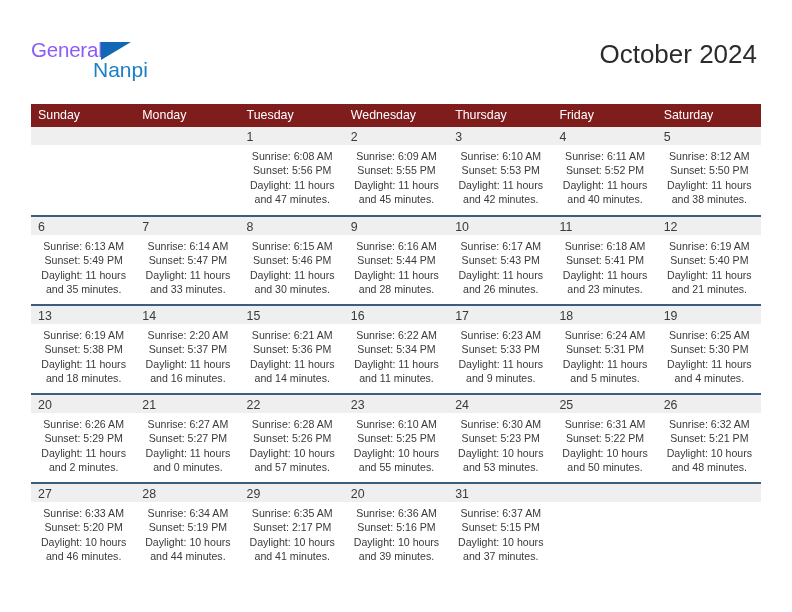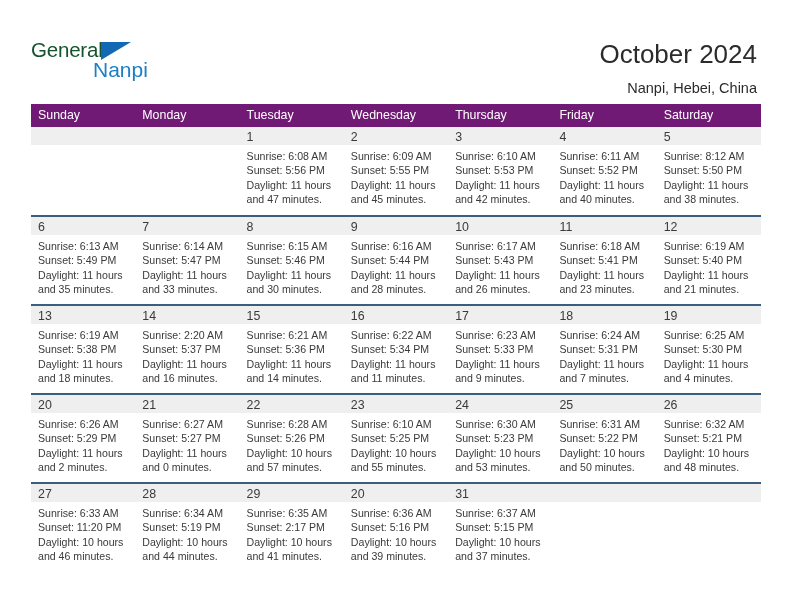--- a/index.html
+++ b/index.html
@@ -29,21 +29,21 @@
     left: 31px;
     top: 38px;
     width: 180px;
     height: 48px;
   }
   .logo-general {
     position: absolute;
     left: 0;
     top: 0;
     font-size: 20.5px;
-    color: #14532d;
+    color: #8b5cf6;
     letter-spacing: -0.2px;
     line-height: 24px;
     white-space: nowrap;
   }
   .logo-tri {
     position: absolute;
     left: 70px;
     top: 4px;
     width: 0;
     height: 0;
@@ -88,21 +88,21 @@
     left: 31px;
     top: 104px;
     width: 730px;
   }
   table.cal-table {
     width: 730px;
     border-collapse: collapse;
     table-layout: fixed;
   }
   table.cal-table th {
-    background: #701a75;
+    background: #7f1d1d;
     color: #ffffff;
     font-size: 12.4px;
     font-weight: normal;
     text-align: left;
     padding: 5px 0 5px 7px;
     height: 21px;
     line-height: 13px;
     border: none;
   }
   table.cal-table td {
@@ -124,20 +124,21 @@
     height: 18px;
     padding: 1px 0 0 7px;
     line-height: 16px;
   }
   .daynum {
     font-size: 12.4px;
     color: #3a3a3a;
   }
   .cell-body {
     padding: 4px 6px 0 7px;
+    text-align: center;
   }
   .cell-line {
     font-size: 10.6px;
     color: #3a3a3a;
     line-height: 14.4px;
     white-space: nowrap;
   }
 </style>
 </head>
 <body>
@@ -146,21 +147,20 @@
 
   <div class="top">
 
     <div class="logo">
       <span class="logo-general">General</span>
       <span class="logo-tri"></span>
       <span class="logo-blue">Nanpi</span>
     </div>
 
     <div class="title">October 2024</div>
-    <div class="subtitle">Nanpi, Hebei, China</div>
   </div>
 
   <div class="cal">
     <table class="cal-table">
       <thead>
         <tr id="weekday-row">
             <th>Sunday</th>
             <th>Monday</th>
             <th>Tuesday</th>
             <th>Wednesday</th>
@@ -333,21 +333,21 @@
                 <div class="cell-line">Daylight: 11 hours</div>
                 <div class="cell-line">and 9 minutes.</div>
               </div>
             </td>
             <td class="day-cell">
               <div class="daynum-band"><span class="daynum">18</span></div>
               <div class="cell-body">
                 <div class="cell-line">Sunrise: 6:24 AM</div>
                 <div class="cell-line">Sunset: 5:31 PM</div>
                 <div class="cell-line">Daylight: 11 hours</div>
-                <div class="cell-line">and 7 minutes.</div>
+                <div class="cell-line">and 5 minutes.</div>
               </div>
             </td>
             <td class="day-cell">
               <div class="daynum-band"><span class="daynum">19</span></div>
               <div class="cell-body">
                 <div class="cell-line">Sunrise: 6:25 AM</div>
                 <div class="cell-line">Sunset: 5:30 PM</div>
                 <div class="cell-line">Daylight: 11 hours</div>
                 <div class="cell-line">and 4 minutes.</div>
               </div>
@@ -416,21 +416,21 @@
                 <div class="cell-line">Daylight: 10 hours</div>
                 <div class="cell-line">and 48 minutes.</div>
               </div>
             </td>
           </tr>
           <tr class="week-row">
             <td class="day-cell">
               <div class="daynum-band"><span class="daynum">27</span></div>
               <div class="cell-body">
                 <div class="cell-line">Sunrise: 6:33 AM</div>
-                <div class="cell-line">Sunset: 11:20 PM</div>
+                <div class="cell-line">Sunset: 5:20 PM</div>
                 <div class="cell-line">Daylight: 10 hours</div>
                 <div class="cell-line">and 46 minutes.</div>
               </div>
             </td>
             <td class="day-cell">
               <div class="daynum-band"><span class="daynum">28</span></div>
               <div class="cell-body">
                 <div class="cell-line">Sunrise: 6:34 AM</div>
                 <div class="cell-line">Sunset: 5:19 PM</div>
                 <div class="cell-line">Daylight: 10 hours</div>

